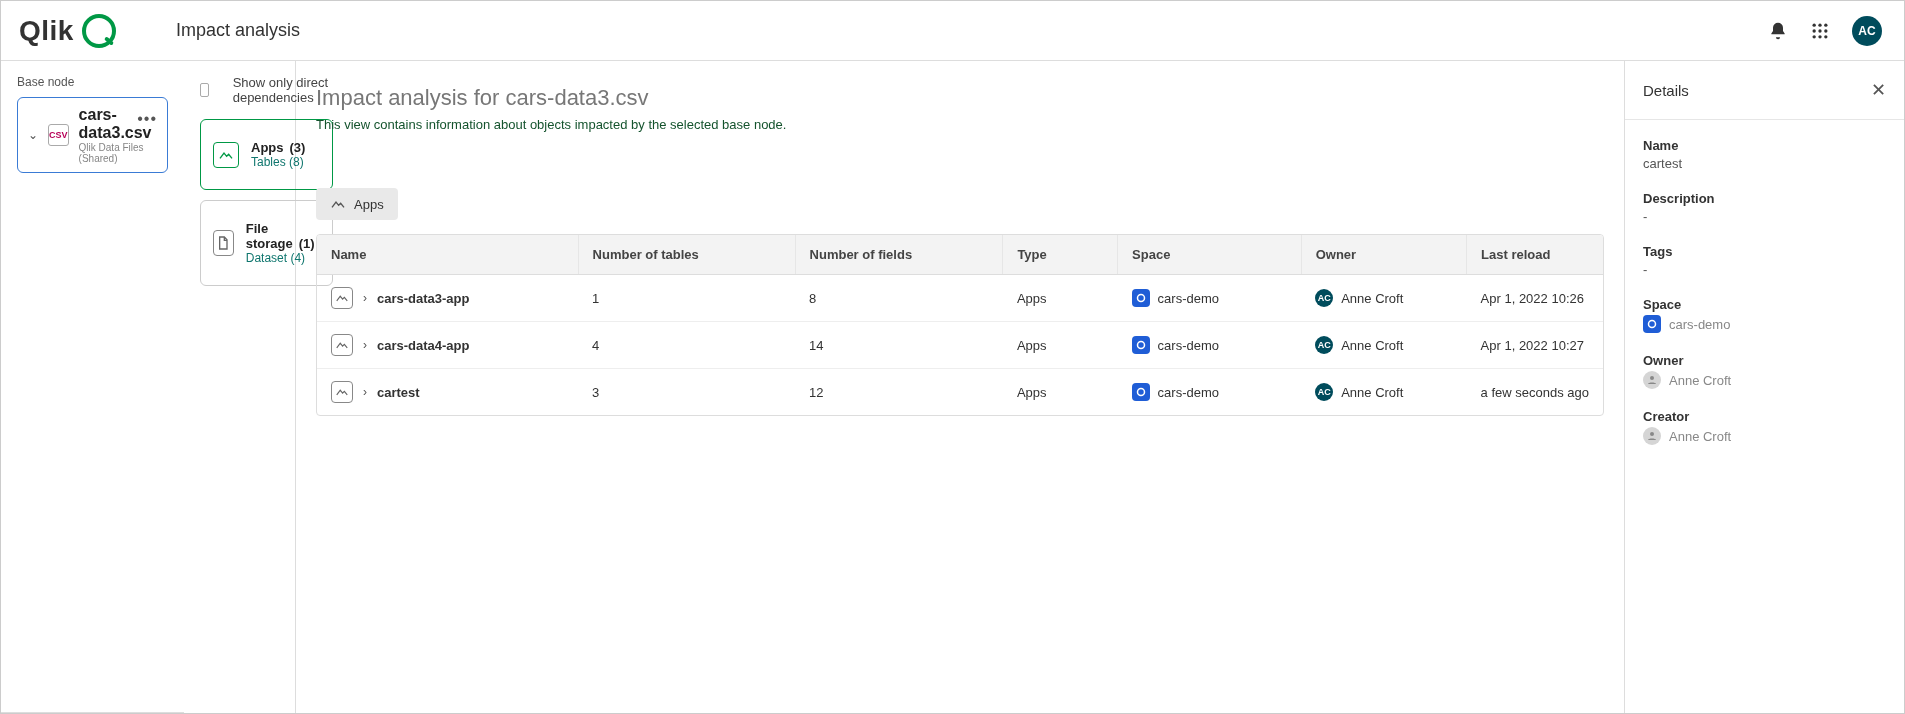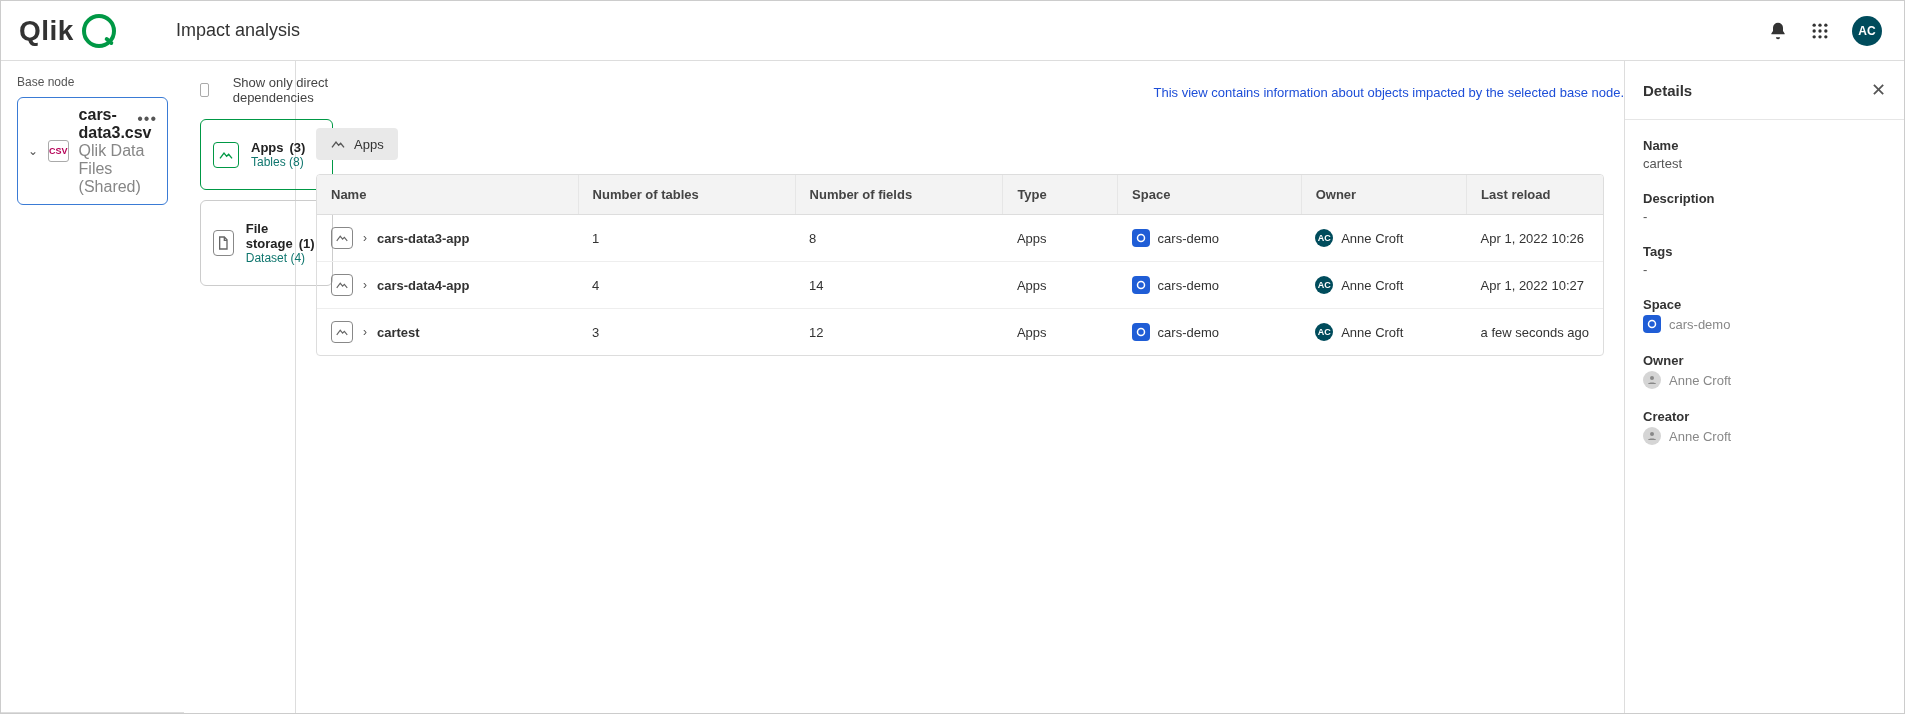--- a/index.html
+++ b/index.html
@@ -20,41 +20,41 @@
 
   
   .main { flex: 1; display: flex; min-height: 0; }
   .sidebar { width: 295px; border-right: 1px solid #ddd; display: flex; flex-direction: row; }
   .sidebar-top { padding: 14px 16px 20px; border-bottom: 1px solid #ddd; }
   .sidebar-label { font-size: 12px; color: #555; margin-bottom: 8px; }
   .basenode-card { border: 1.5px solid #3a7bd5; border-radius: 6px; padding: 8px 10px; display: flex; align-items: center; gap: 10px; position: relative; }
   .chev { font-size: 12px; color: #555; cursor: pointer; }
   .csv-badge { width: 26px; height: 22px; border: 1px solid #aaa; border-radius: 3px; display: flex; align-items: center; justify-content: center; font-size: 9px; font-weight: 700; color: #b60057; background: #fff; }
   .basenode-text .name { font-size: 16px; font-weight: 700; color: #222; }
-  .basenode-text .sub { font-size: 16px; color: #868686; }
+  .basenode-text .sub { font-size: 10px; color: #868686; }
   .more-dots { position: absolute; right: 10px; top: 12px; color: #555; font-size: 16px; cursor: pointer; letter-spacing:1px;}
 
   .sidebar-bottom { padding: 14px 16px; }
   .checkbox-row { display: flex; align-items: center; gap: 24px; font-size: 13px; color: #444; margin-bottom: 14px; cursor: pointer; }
   .checkbox-box { width: 14px; height: 14px; border: 1.5px solid #aaa; border-radius: 2px; }
 
   .cat-card { border: 1px solid #ccc; border-radius: 6px; padding: 20px 12px; display: flex; align-items: center; gap: 12px; margin-bottom: 10px; cursor: pointer; }
   .cat-card.selected { border: 1.5px solid #009845; }
   .cat-icon { width: 26px; height: 26px; border: 1.5px solid #888; border-radius: 4px; display: flex; align-items: center; justify-content: center; }
   .cat-card.selected .cat-icon { border-color: #009845; }
   .cat-icon svg { width: 16px; height: 16px; }
   .cat-text .line1 { font-size: 13px; font-weight: 700; color: #222; }
   .cat-text .line1 .count { font-weight: 700; margin-left: 6px; }
   .cat-text .line2 { font-size: 12px; color: #0f766e; }
 
   
   .content { flex: 1; display: flex; min-width: 0; }
   .center { flex: 1; padding: 24px 0 0 0; min-width:0; }
   .heading { font-size: 22px; color: #777; font-weight: 400; margin: 0 0 6px 20px; }
-  .subheading { font-size: 13px; color: #1d4ed8; margin: 0 0 28px 20px; text-align: right; }
+  .subheading { font-size: 13px; color: #14532d; margin: 0 0 56px 20px; }
 
   .tab-row { margin-left: 20px; margin-bottom: 0; }
   .tab-btn { display: inline-flex; align-items: center; gap: 8px; background: #e9e9e9; border: none; border-radius: 4px; padding: 8px 14px; font-size: 13px; color: #333; cursor: pointer; }
   .tab-btn svg { width: 16px; height: 16px; }
 
   .table-wrap { margin: 14px 20px 0 20px; border: 1px solid #ddd; border-radius: 4px; overflow: hidden; }
   table { width: 100%; border-collapse: collapse; }
   thead th { text-align: left; font-size: 13px; font-weight: 700; color: #444; background: #f3f3f3; padding: 12px 14px; border-bottom: 1px solid #ddd; border-right: 1px solid #e6e6e6; }
   thead th:last-child { border-right: none; }
   tbody td { padding: 12px 14px; font-size: 13px; color: #333; border-bottom: 1px solid #eee; white-space: nowrap; }
@@ -66,21 +66,21 @@
   .row-name { font-weight: 700; }
   .space-cell { display: inline-flex; align-items: center; gap: 8px; }
   .space-badge { width: 18px; height: 18px; background: #1f5dd6; border-radius: 4px; display:flex; align-items:center; justify-content:center;}
   .space-badge svg { width:12px; height:12px; }
   .owner-cell { display: inline-flex; align-items: center; gap: 8px; }
   .owner-avatar { width: 18px; height: 18px; border-radius: 50%; background: #004c5c; color: #fff; font-size: 9px; font-weight: 700; display:flex; align-items:center; justify-content:center; }
 
   
   .details { width: 280px; border-left: 1px solid #ddd; padding: 18px 18px; overflow-y: auto; }
   .details-head { display: flex; align-items: center; justify-content: space-between; margin-bottom: 18px; }
-  .details-head h3 { font-size: 15px; font-weight: 700; text-align: right; }
+  .details-head h3 { font-size: 15px; font-weight: 400; text-align: right; }
   .close-x { font-size: 18px; color: #555; cursor: pointer; }
   .detail-block { margin-bottom: 20px; }
   .detail-block .lbl { font-size: 13px; font-weight: 700; color: #333; margin-bottom: 3px; }
   .detail-block .val { font-size: 13px; color: #555; }
   .val-with-icon { display: inline-flex; align-items: center; gap: 8px; }
   .person-avatar { width: 18px; height: 18px; border-radius: 50%; background: #d5d5d5; display:flex; align-items:center; justify-content:center; }
   .person-avatar svg{width:12px;height:12px;}
   .details hr { border: none; border-top: 1px solid #e6e6e6; margin: 0 -18px 18px; }
   .muted { color:#888; }
 </style>
@@ -160,20 +160,21 @@
         <div class="cat-text">
           <div class="line1"><span>File storage</span><span class="count">(1)</span></div>
           <div class="line2">Dataset (4)</div>
         </div>
       </div>
     </div>
   </div>
 
   <div class="content">
     <div class="center">
+      <div class="heading">Impact analysis for cars-data3.csv</div>
       <div class="subheading">This view contains information about objects impacted by the selected base node.</div>
 
       <div class="tab-row">
         <button class="tab-btn">
           <svg viewBox="0 0 24 24" fill="none" stroke="#555" stroke-width="2">
               <path d="M3 17l6-8 4 5 3-3 5 6"></path>
             </svg>
           <span>Apps</span>
         </button>
       </div>

